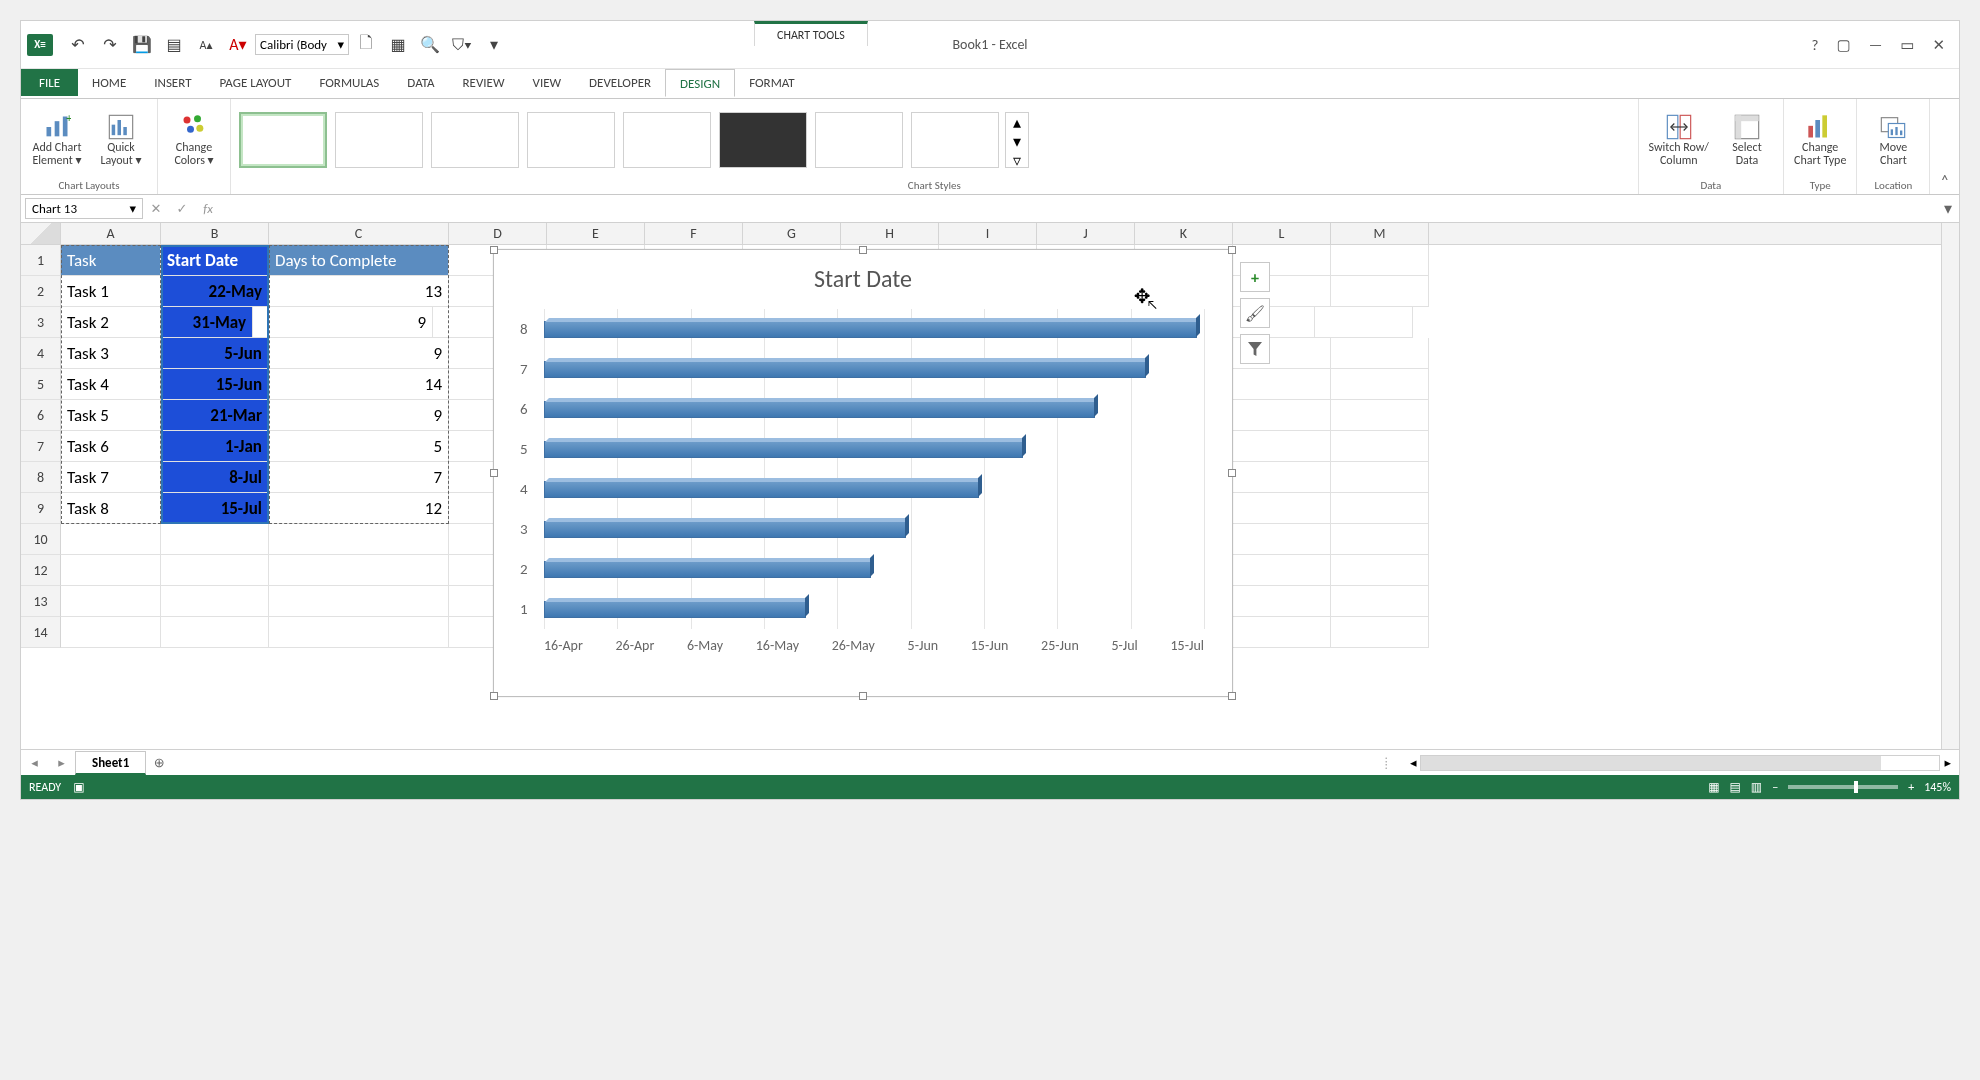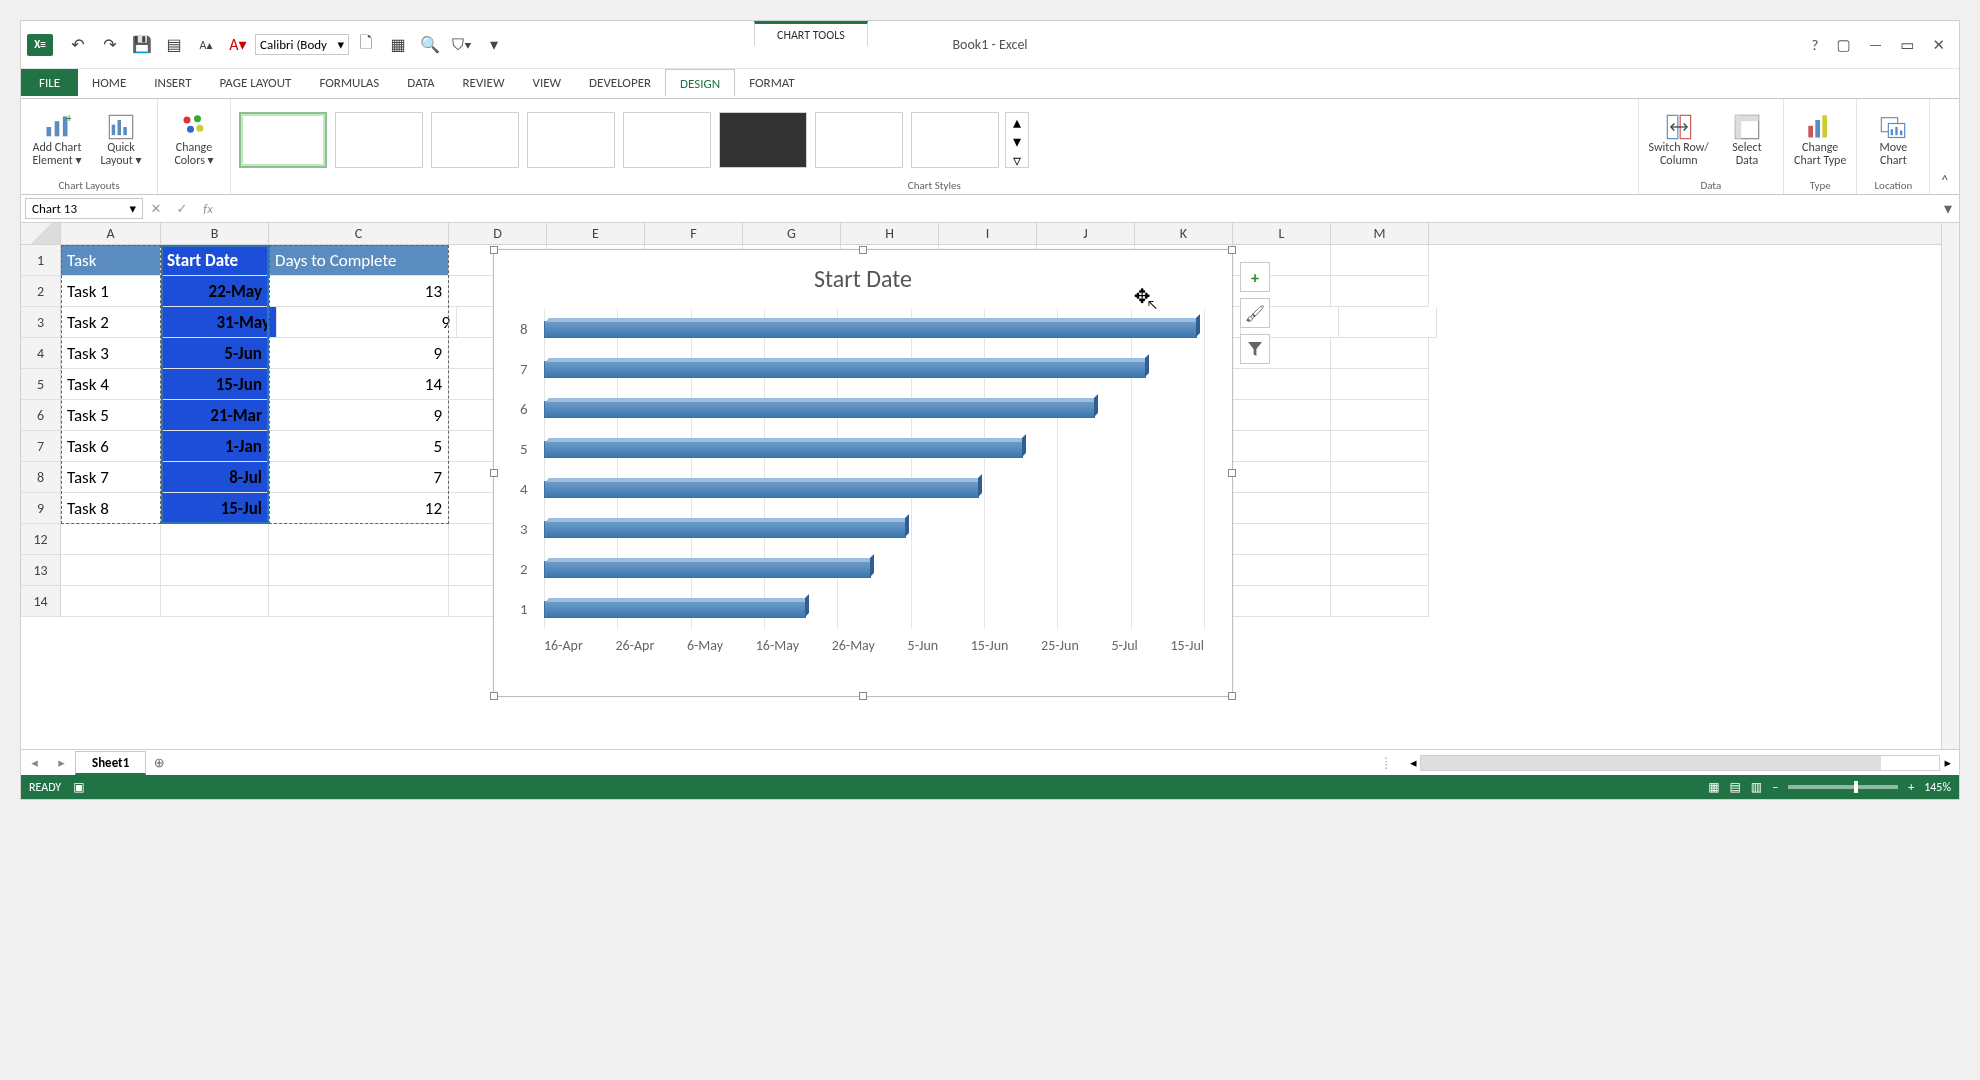--- a/index.html
+++ b/index.html
@@ -317,21 +317,21 @@
             <div class="cell" style="width: 98px;"></div>
             <div class="cell" style="width: 98px;"></div>
             <div class="cell" style="width: 98px;"></div>
             <div class="cell" style="width: 98px;"></div>
             <div class="cell" style="width: 98px;"></div>
             <div class="cell" style="width: 98px;"></div>
           </div>
           <div class="row">
             <div class="row-h">3</div>
             <div class="cell" style="width: 100px;">Task 2</div>
-            <div class="cell right sel-col" style="width: 116px;">31-May</div>
+            <div class="cell right sel-col" style="width: 92px;">31-May</div>
             <div class="cell right" style="width: 180px;">9</div>
             <div class="cell" style="width: 98px;"></div>
             <div class="cell" style="width: 98px;"></div>
             <div class="cell" style="width: 98px;"></div>
             <div class="cell" style="width: 98px;"></div>
             <div class="cell" style="width: 98px;"></div>
             <div class="cell" style="width: 98px;"></div>
             <div class="cell" style="width: 98px;"></div>
             <div class="cell" style="width: 98px;"></div>
             <div class="cell" style="width: 98px;"></div>
@@ -415,20 +415,36 @@
             <div class="cell" style="width: 98px;"></div>
             <div class="cell" style="width: 98px;"></div>
             <div class="cell" style="width: 98px;"></div>
             <div class="cell" style="width: 98px;"></div>
           </div>
           <div class="row">
             <div class="row-h">9</div>
             <div class="cell" style="width: 100px;">Task 8</div>
             <div class="cell right sel-col" style="width: 108px;">15-Jul</div>
             <div class="cell right" style="width: 180px;">12</div>
+            <div class="cell" style="width: 98px;"></div>
+            <div class="cell" style="width: 98px;"></div>
+            <div class="cell" style="width: 98px;"></div>
+            <div class="cell" style="width: 98px;"></div>
+            <div class="cell" style="width: 98px;"></div>
+            <div class="cell" style="width: 98px;"></div>
+            <div class="cell" style="width: 98px;"></div>
+            <div class="cell" style="width: 98px;"></div>
+            <div class="cell" style="width: 98px;"></div>
+            <div class="cell" style="width: 98px;"></div>
+          </div>
+          <div class="row">
+            <div class="row-h">10</div>
+            <div class="cell" style="width: 100px;"></div>
+            <div class="cell" style="width: 108px;"></div>
+            <div class="cell" style="width: 180px;"></div>
             <div class="cell" style="width: 98px;"></div>
             <div class="cell" style="width: 98px;"></div>
             <div class="cell" style="width: 98px;"></div>
             <div class="cell" style="width: 98px;"></div>
             <div class="cell" style="width: 98px;"></div>
             <div class="cell" style="width: 98px;"></div>
             <div class="cell" style="width: 98px;"></div>
             <div class="cell" style="width: 98px;"></div>
             <div class="cell" style="width: 98px;"></div>
             <div class="cell" style="width: 98px;"></div>

